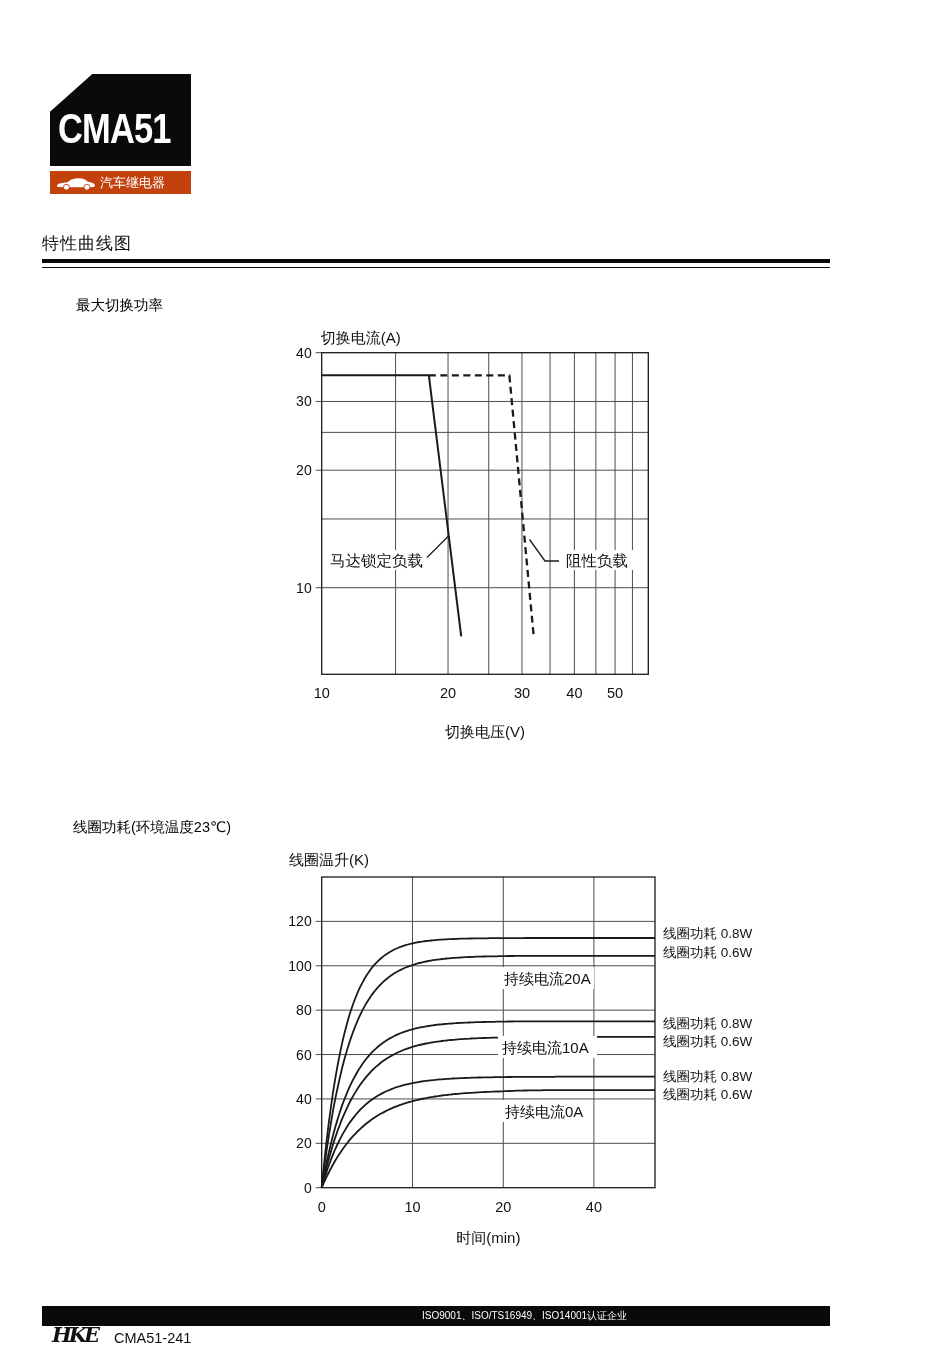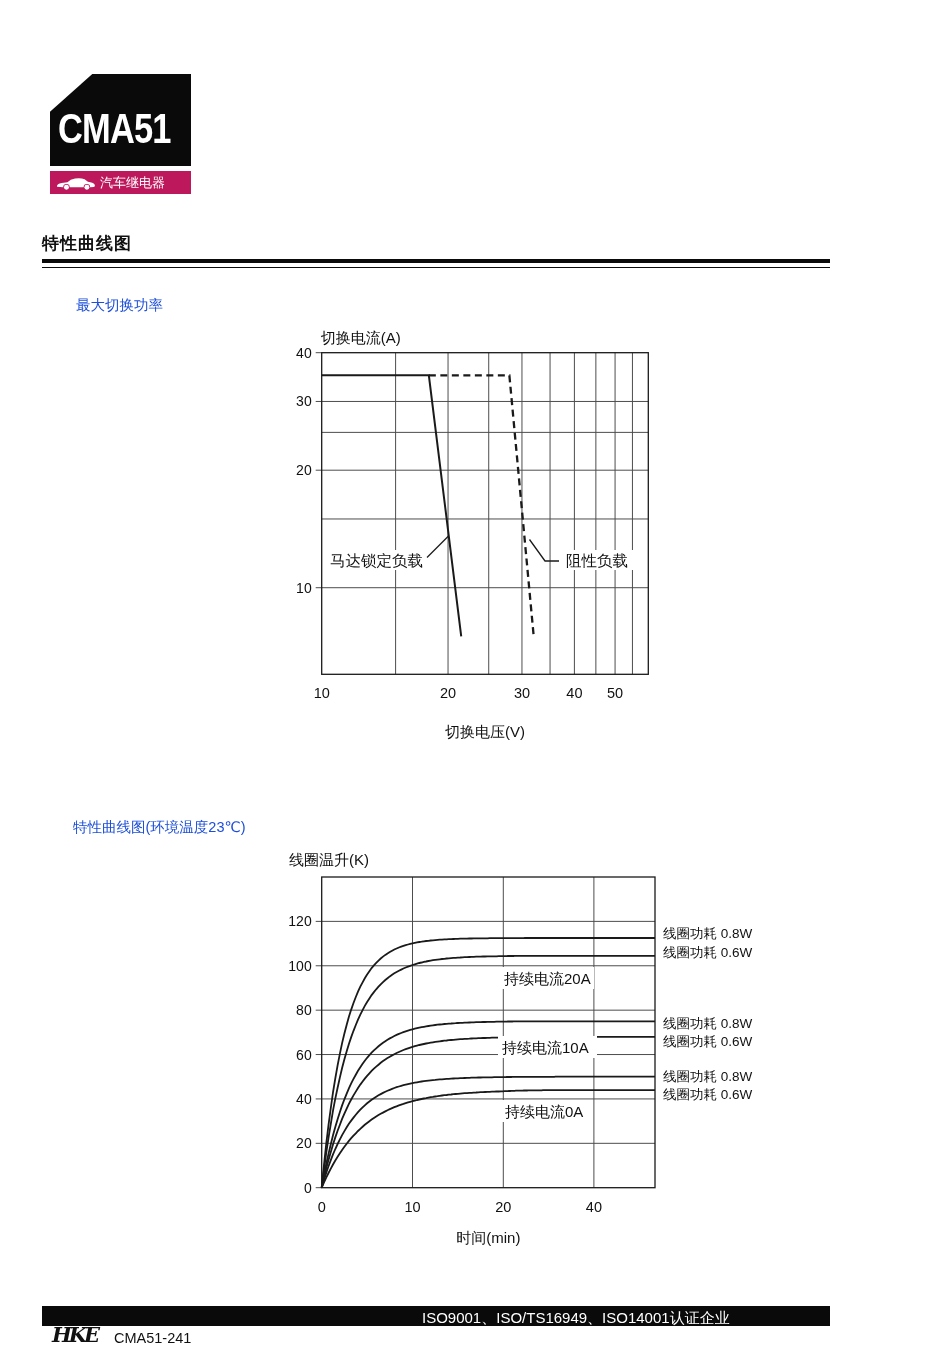--- a/index.html
+++ b/index.html
@@ -6,42 +6,42 @@
   .page{position:relative;width:830px;height:1353px;background:#ffffff;overflow:hidden;
         font-family:"Liberation Sans","DejaVu Sans",sans-serif;color:#111;margin-top:36px;}
   .abs{position:absolute;}
 
   
   .logo-box{left:50px;top:38px;width:141px;height:92px;background:#0a0a0a;
             clip-path:polygon(0 41%,30% 0,100% 0,100% 100%,0 100%);}
   .logo-model{position:absolute;left:8px;bottom:16px;color:#fff;font-weight:bold;
               font-size:42px;line-height:1;transform:scaleX(.82);transform-origin:left bottom;
               letter-spacing:-1px;}
-  .logo-badge{left:50px;top:135px;width:141px;height:23px;background:#be185d;
+  .logo-badge{left:50px;top:135px;width:141px;height:23px;background:#c2410c;
               display:flex;align-items:center;padding-left:5px;box-sizing:border-box;}
   .logo-tagline{color:#fff;font-size:13px;margin-left:3px;white-space:nowrap;}
 
   
-  .page-title{left:42px;top:196px;font-size:17px;font-weight:bold;letter-spacing:1px;}
+  .page-title{left:42px;top:196px;font-size:17px;font-weight:normal;letter-spacing:1px;}
   .rule-thick{left:42px;top:223px;width:857px;height:4px;background:#0a0a0a;}
   .rule-thin{left:42px;top:230.5px;width:857px;height:1.6px;background:#0a0a0a;}
 
-  .section-label{font-size:14.5px;color:#1d4ed8;}
+  .section-label{font-size:14.5px;color:#000000;}
   .sec1{left:76px;top:260px;}
   .sec2{left:73px;top:782px;}
 
   .chart-host{background:transparent;}
   #chart1{left:280px;top:288px;width:410px;height:432px;}
   #chart2{left:255px;top:806px;width:560px;height:420px;}
 
   svg text{font-family:"Liberation Sans","DejaVu Sans",sans-serif;fill:#111;}
 
   
   .iso-bar{left:42px;top:1270px;width:857px;height:20px;background:#0a0a0a;}
-  .iso-text{position:absolute;left:380px;top:3px;color:#fff;font-size:15px;white-space:nowrap;text-align:right;}
+  .iso-text{position:absolute;left:380px;top:3px;color:#fff;font-size:10px;white-space:nowrap;text-align:right;}
   .brand{left:52px;top:1288px;font-family:"DejaVu Serif","Liberation Serif",serif;
          font-style:italic;font-weight:bold;font-size:21px;letter-spacing:-3px;line-height:1;}
   .page-code{left:114px;top:1294px;font-size:14.5px;}
 </style>
 </head>
 <body>
 
 <div class="page">
 
   <div class="abs logo-box">
@@ -56,21 +56,21 @@
       </svg>
     </span>
     <span class="logo-tagline">汽车继电器</span>
   </div>
 
   <div class="abs page-title">特性曲线图</div>
   <div class="abs rule-thick"></div>
   <div class="abs rule-thin"></div>
 
   <div class="abs section-label sec1">最大切换功率</div>
-  <div class="abs section-label sec2">特性曲线图(环境温度23℃)</div>
+  <div class="abs section-label sec2">线圈功耗(环境温度23℃)</div>
 
   <div id="chart1" class="abs chart-host"><svg width="410" height="432" viewBox="0 0 410 432">
         <g stroke="#4d4d4d" stroke-width="1">
           <line x1="115.60774631439745" y1="28.7" x2="115.60774631439745" y2="350.3"></line>
           <line x1="168.0461268428013" y1="28.7" x2="168.0461268428013" y2="350.3"></line>
           <line x1="208.72049475370136" y1="28.7" x2="208.72049475370136" y2="350.3"></line>
           <line x1="241.95387315719876" y1="28.7" x2="241.95387315719876" y2="350.3"></line>
           <line x1="270.0522942322513" y1="28.7" x2="270.0522942322513" y2="350.3"></line>
           <line x1="294.39225368560255" y1="28.7" x2="294.39225368560255" y2="350.3"></line>
           <line x1="315.8616194715962" y1="28.7" x2="315.8616194715962" y2="350.3"></line>

